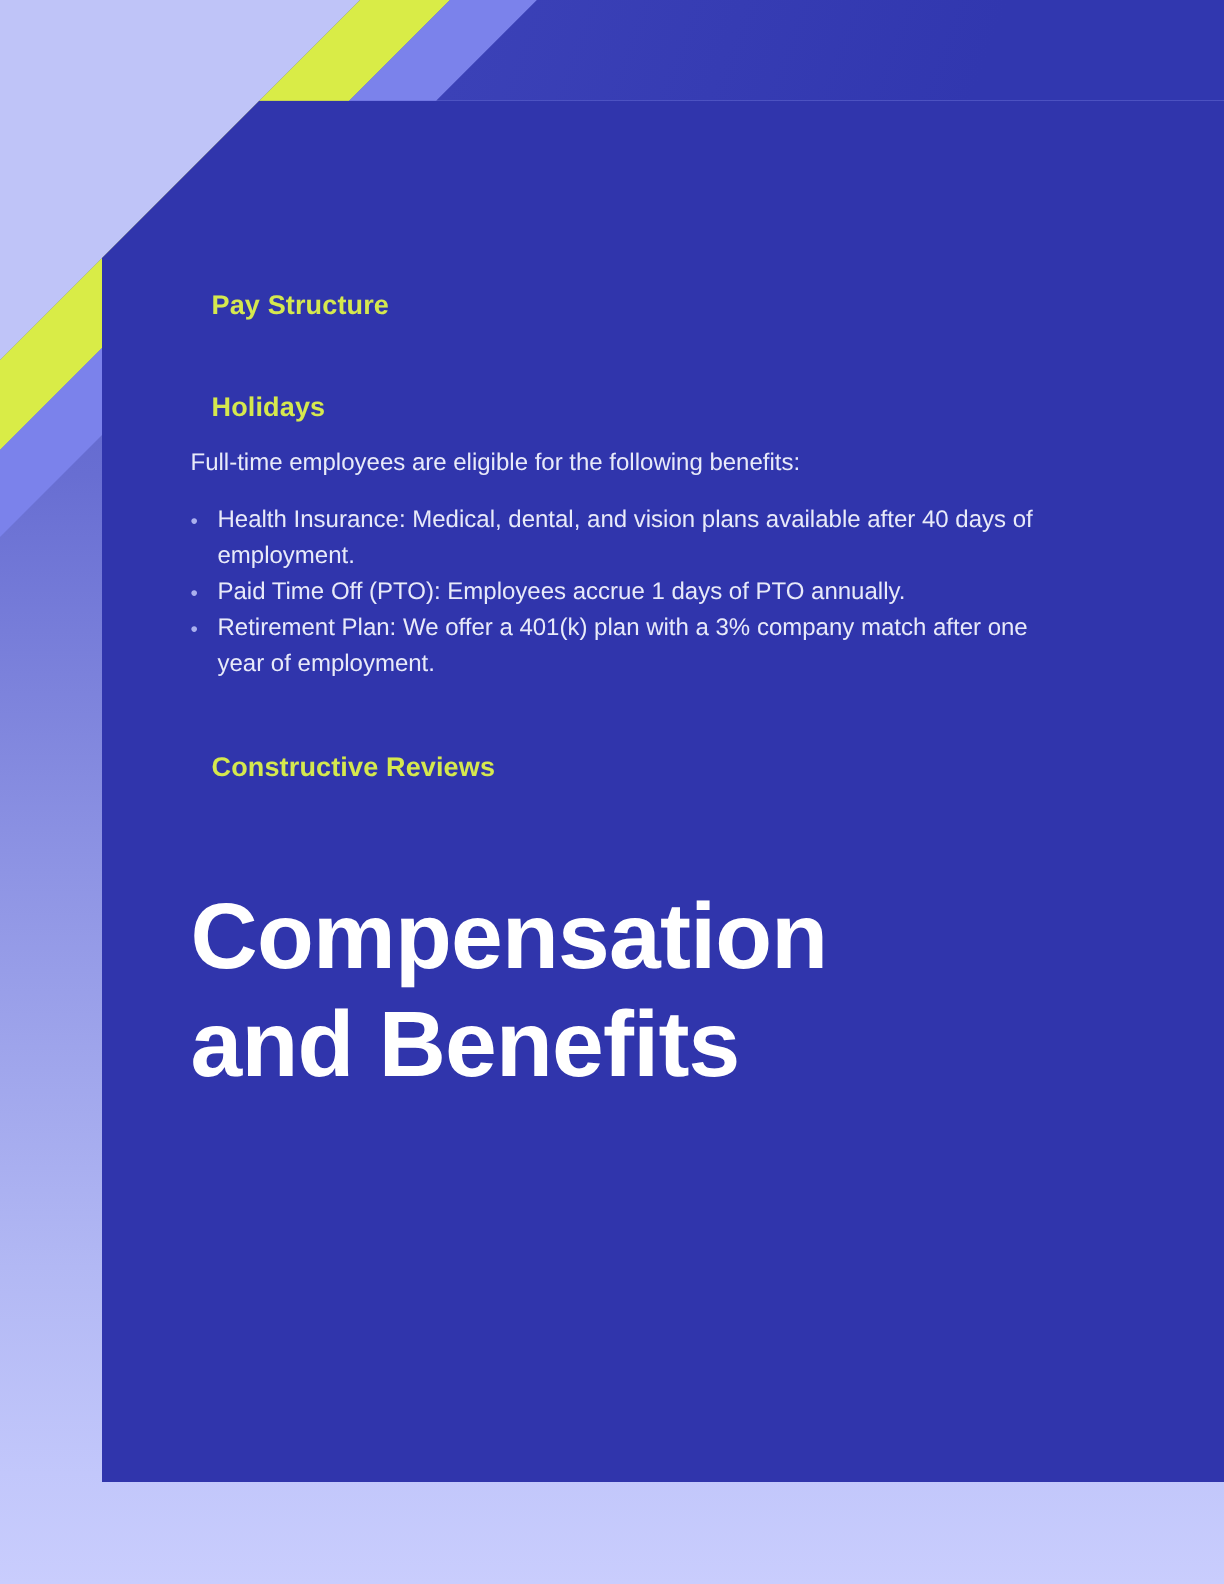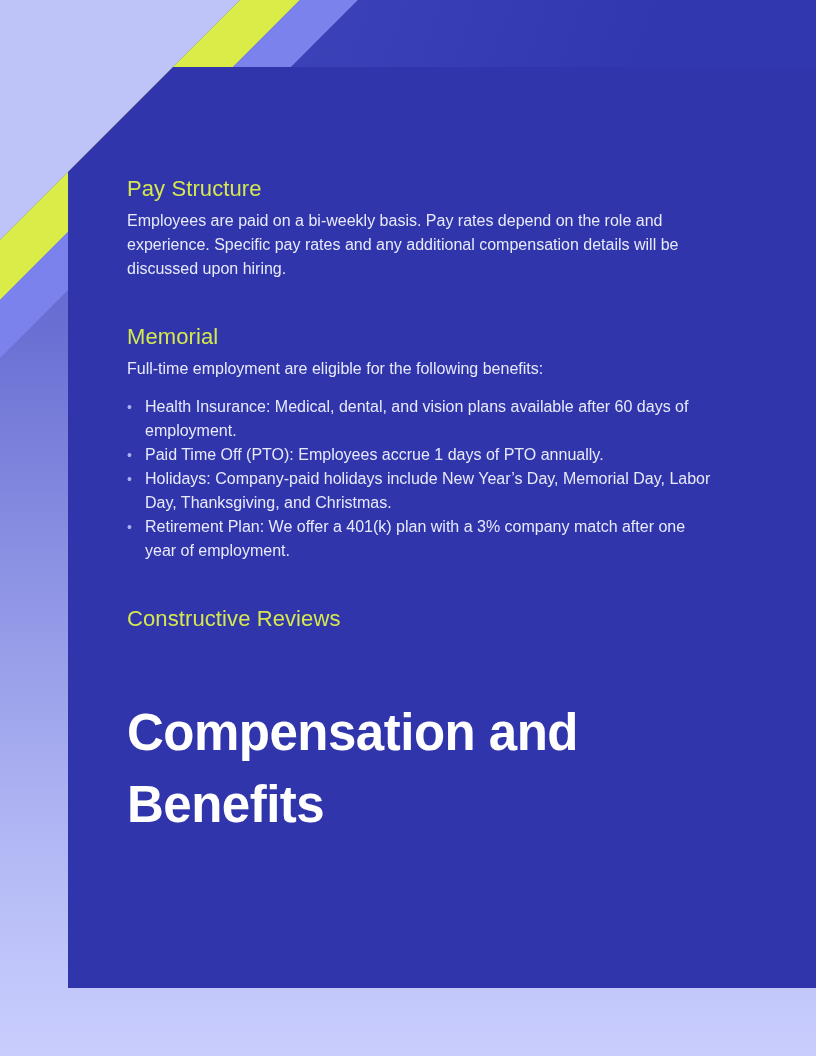--- a/index.html
+++ b/index.html
@@ -50,22 +50,22 @@
     background: var(--panel, #3035ac);
     clip-path: polygon(105px 0, 100% 0, 100% 100%, 0 100%, 0 105px);
   }
   .content {
     position: absolute; left: 59px; top: 0;
     width: 592px;
     padding-top: 110px;
   }
 
   .section-heading {
-    margin: 0;
-    font-size: 22px; line-height: 24px; font-weight: 400;
+    margin: 14px;
+    font-size: 18px; line-height: 24px; font-weight: 700;
     color: var(--heading, #d5e84e);
     letter-spacing: 0.1px;
   }
   .body-text {
     margin: 8px 0 0 0;
     font-size: 16px; line-height: 24px; font-weight: 400;
     color: var(--body_text, #e8eaf9);
   }
   .section + .section { margin-top: 38px; }
   .section.gap-lg { margin-top: 44px; }
@@ -81,58 +81,53 @@
     flex: 0 0 18px; width: 18px;
     color: var(--bullet, #aab0ee);
     font-size: 14px; line-height: 24px;
   }
   ul.benefits .dot::before { content: "\2022"; }
   ul.benefits .li-text { flex: 1 1 auto; }
 
   .page-title {
     margin: 66px 0 0 0;
     width: 540px;
-    font-size: 51px; line-height: 72px; font-weight: 700;
+    font-size: 62px; line-height: 72px; font-weight: 700;
     letter-spacing: -0.5px;
     color: var(--title_text, #ffffff);
   }
 </style>
 </head>
 <body>
 
 <div class="page">
 
   <div class="stripe stripe-lavender"></div>
   <div class="stripe stripe-lime"></div>
   <div class="stripe stripe-purple"></div>
   <div class="top-banner"></div>
 
   <div class="panel">
     <div class="content">
 
       <div class="section">
         <h3 class="section-heading">Pay Structure</h3>
-        <p class="body-text">Employees are paid on a bi-weekly basis. Pay rates depend on the role and experience. Specific pay rates and any additional compensation details will be discussed upon hiring.</p>
       </div>
 
       <div class="section gap-lg">
-        <h3 class="section-heading">Memorial</h3>
-        <p class="body-text">Full-time employment are eligible for the following benefits:</p>
+        <h3 class="section-heading">Holidays</h3>
+        <p class="body-text">Full-time employees are eligible for the following benefits:</p>
         <ul class="benefits">
           <li>
             <span class="dot"></span>
-            <span class="li-text">Health Insurance: Medical, dental, and vision plans available after 60 days of employment.</span>
+            <span class="li-text">Health Insurance: Medical, dental, and vision plans available after 40 days of employment.</span>
           </li>
           <li>
             <span class="dot"></span>
             <span class="li-text">Paid Time Off (PTO): Employees accrue 1 days of PTO annually.</span>
-          </li>
-          <li>
-            <span class="dot"></span>
-            <span class="li-text">Holidays: Company-paid holidays include New Year’s Day, Memorial Day, Labor Day, Thanksgiving, and Christmas.</span>
           </li>
           <li>
             <span class="dot"></span>
             <span class="li-text">Retirement Plan: We offer a 401(k) plan with a 3% company match after one year of employment.</span>
           </li>
         </ul>
       </div>
 
       <div class="section gap-lg">
         <h3 class="section-heading">Constructive Reviews</h3>

